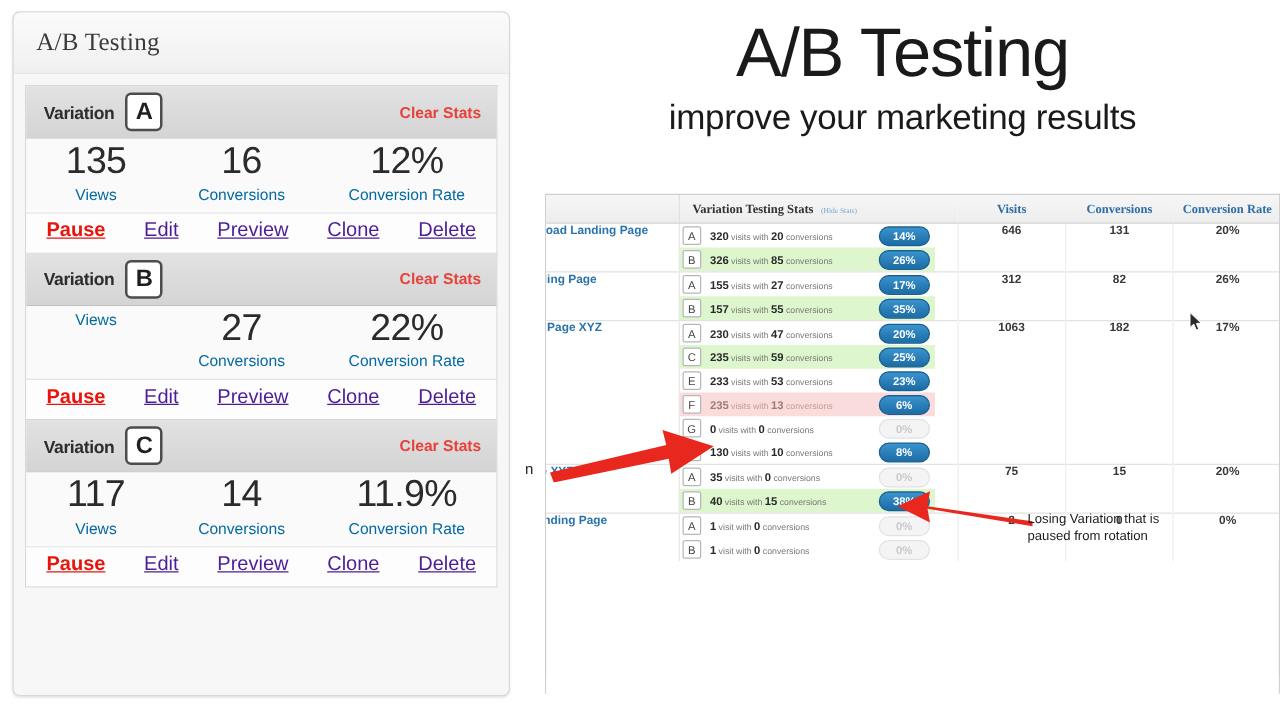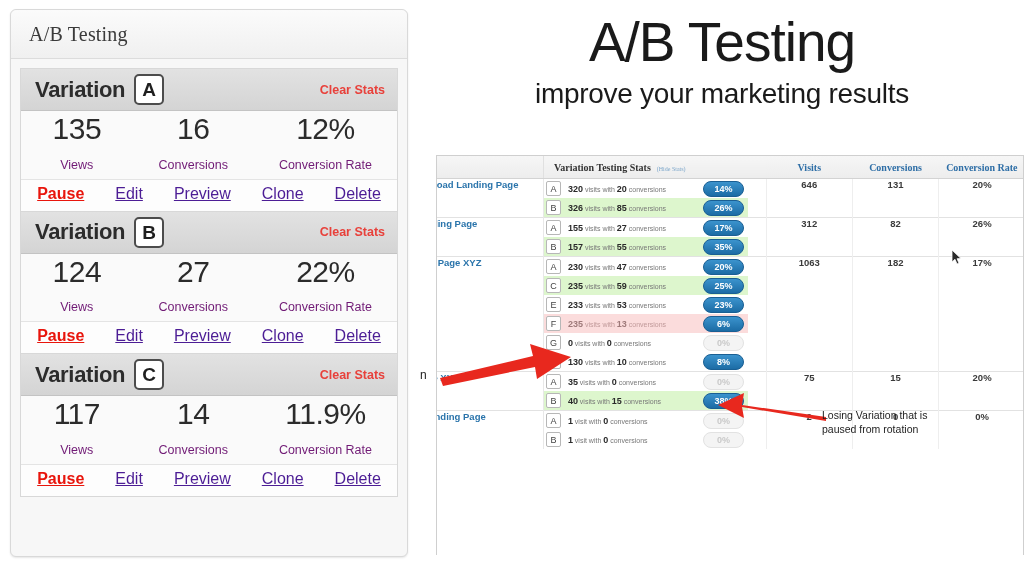--- a/index.html
+++ b/index.html
@@ -48,21 +48,21 @@
   .variation-block { border-bottom: 1px solid #d8d8d8; }
 
   .var-head {
     display: flex; align-items: center;
     background: linear-gradient(to bottom, #e2e2e2 0%, #d4d4d4 100%);
     border-bottom: 1px solid #c3c3c3;
     height: 41px;
     padding: 0 12px 0 14px;
   }
   .var-head .vlabel {
-    font-size: 22px; font-weight: bold; color: #2c2c2c;
+    font-size: 14px; font-weight: bold; color: #2c2c2c;
     letter-spacing: -0.3px;
   }
   .var-letter {
     display: inline-flex; align-items: center; justify-content: center;
     width: 26px; height: 27px;
     margin-left: 9px;
     background: #fff;
     border: 2px solid #4c4c4c;
     border-radius: 5px;
     font-size: 19px; font-weight: bold; color: #1f1f1f;
@@ -83,21 +83,21 @@
     padding: 1px 0 7px 0;
     border-bottom: 1px solid #e4e4e4;
   }
   .stat-cell { flex: 1; text-align: center; }
   .stat-cell:nth-child(1) { flex: 0.92; }
   .stat-cell:nth-child(3) { flex: 1.18; }
   .stat-value {
     font-size: 30px; color: #2b2b2b; line-height: 1.12;
     letter-spacing: -0.5px;
   }
-  .stat-label { font-size: 12.5px; color: #701a75; margin-top: 12px; }
+  .stat-label { font-size: 12.5px; color: #0369a1; margin-top: 3px; }
 
   .var-actions {
     display: flex; justify-content: center; align-items: center;
     gap: 31px;
     background: #fdfdfd;
     padding: 5px 0 8px 0;
   }
   .var-actions a {
     font-size: 16px;
     text-decoration: underline;
@@ -281,21 +281,20 @@
     </div>
 
     <div class="variation-block">
       <div class="var-head">
         <span class="vlabel">Variation</span>
         <span class="var-letter">B</span>
         <a class="clear-stats">Clear Stats</a>
       </div>
       <div class="var-stats">
         <div class="stat-cell">
-          <div class="stat-value">124</div>
           <div class="stat-label">Views</div>
         </div>
         <div class="stat-cell">
           <div class="stat-value">27</div>
           <div class="stat-label">Conversions</div>
         </div>
         <div class="stat-cell">
           <div class="stat-value">22%</div>
           <div class="stat-label">Conversion Rate</div>
         </div>

